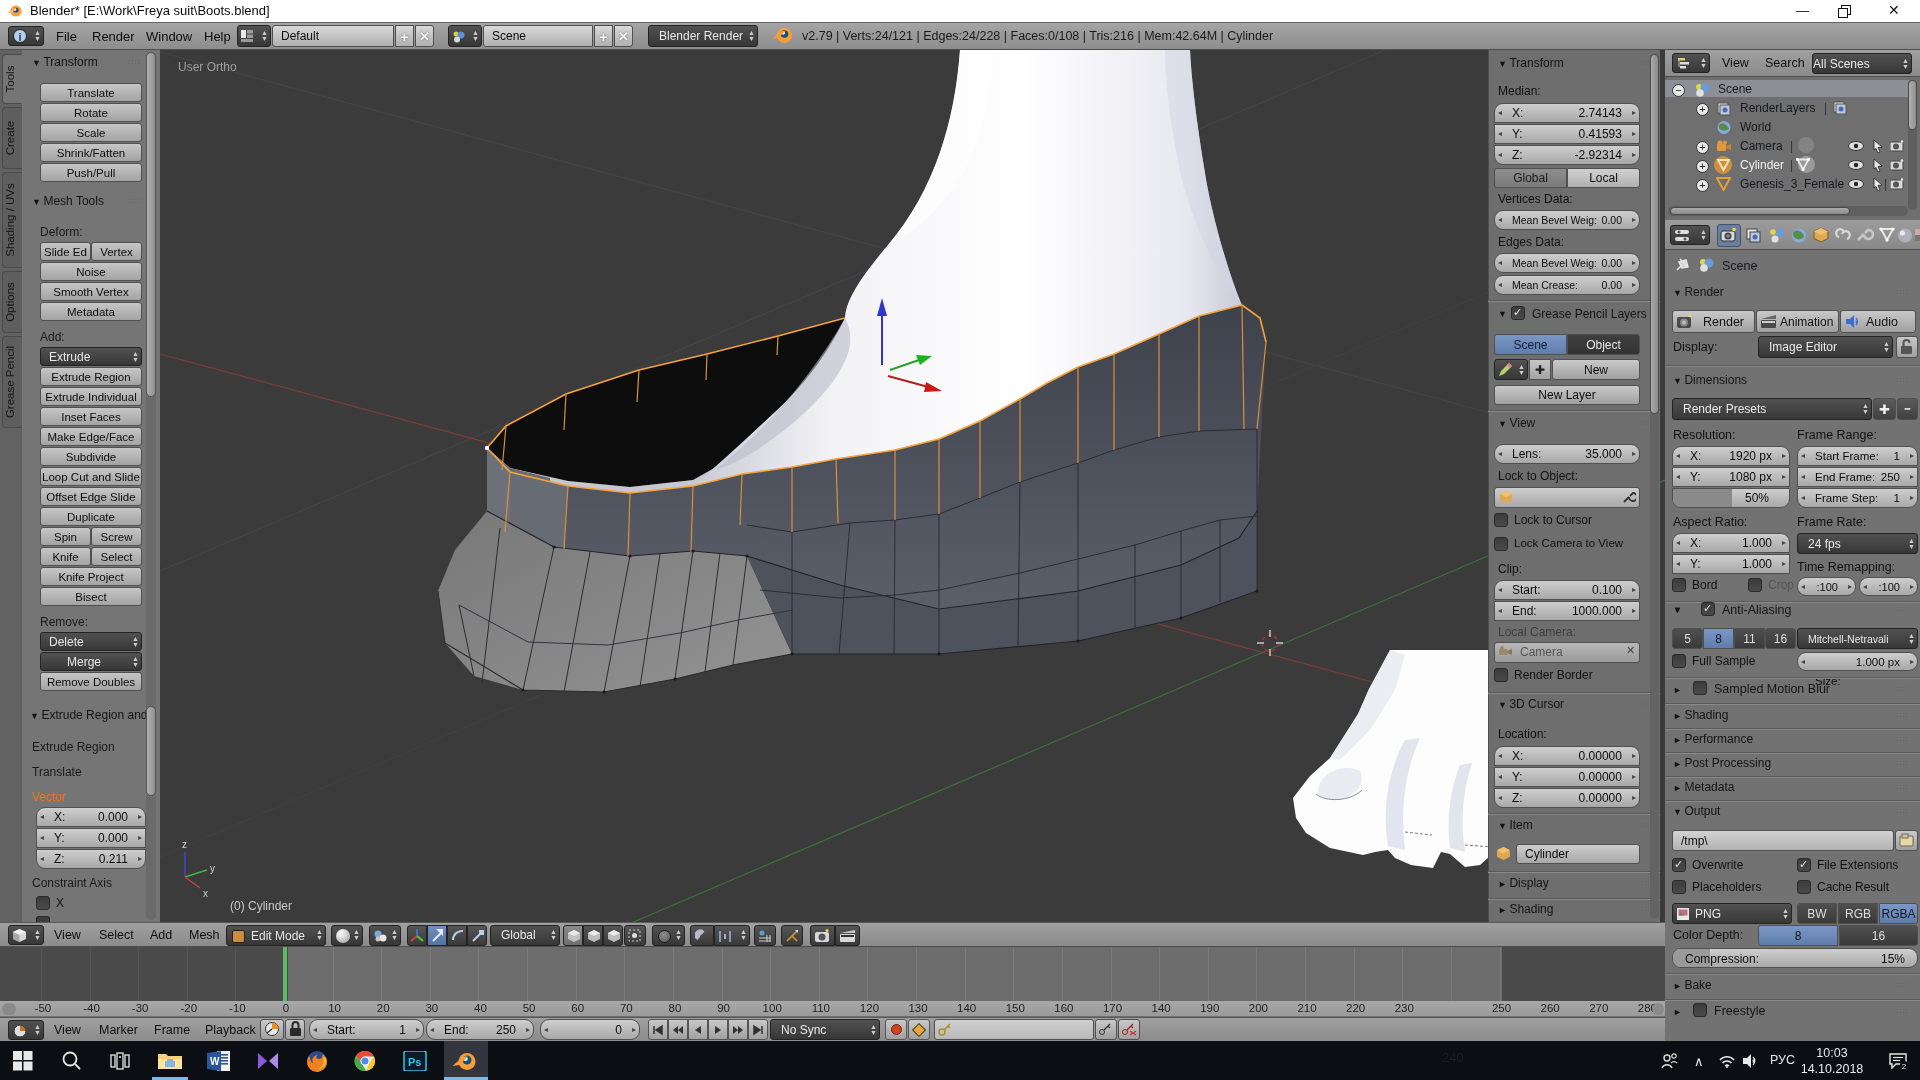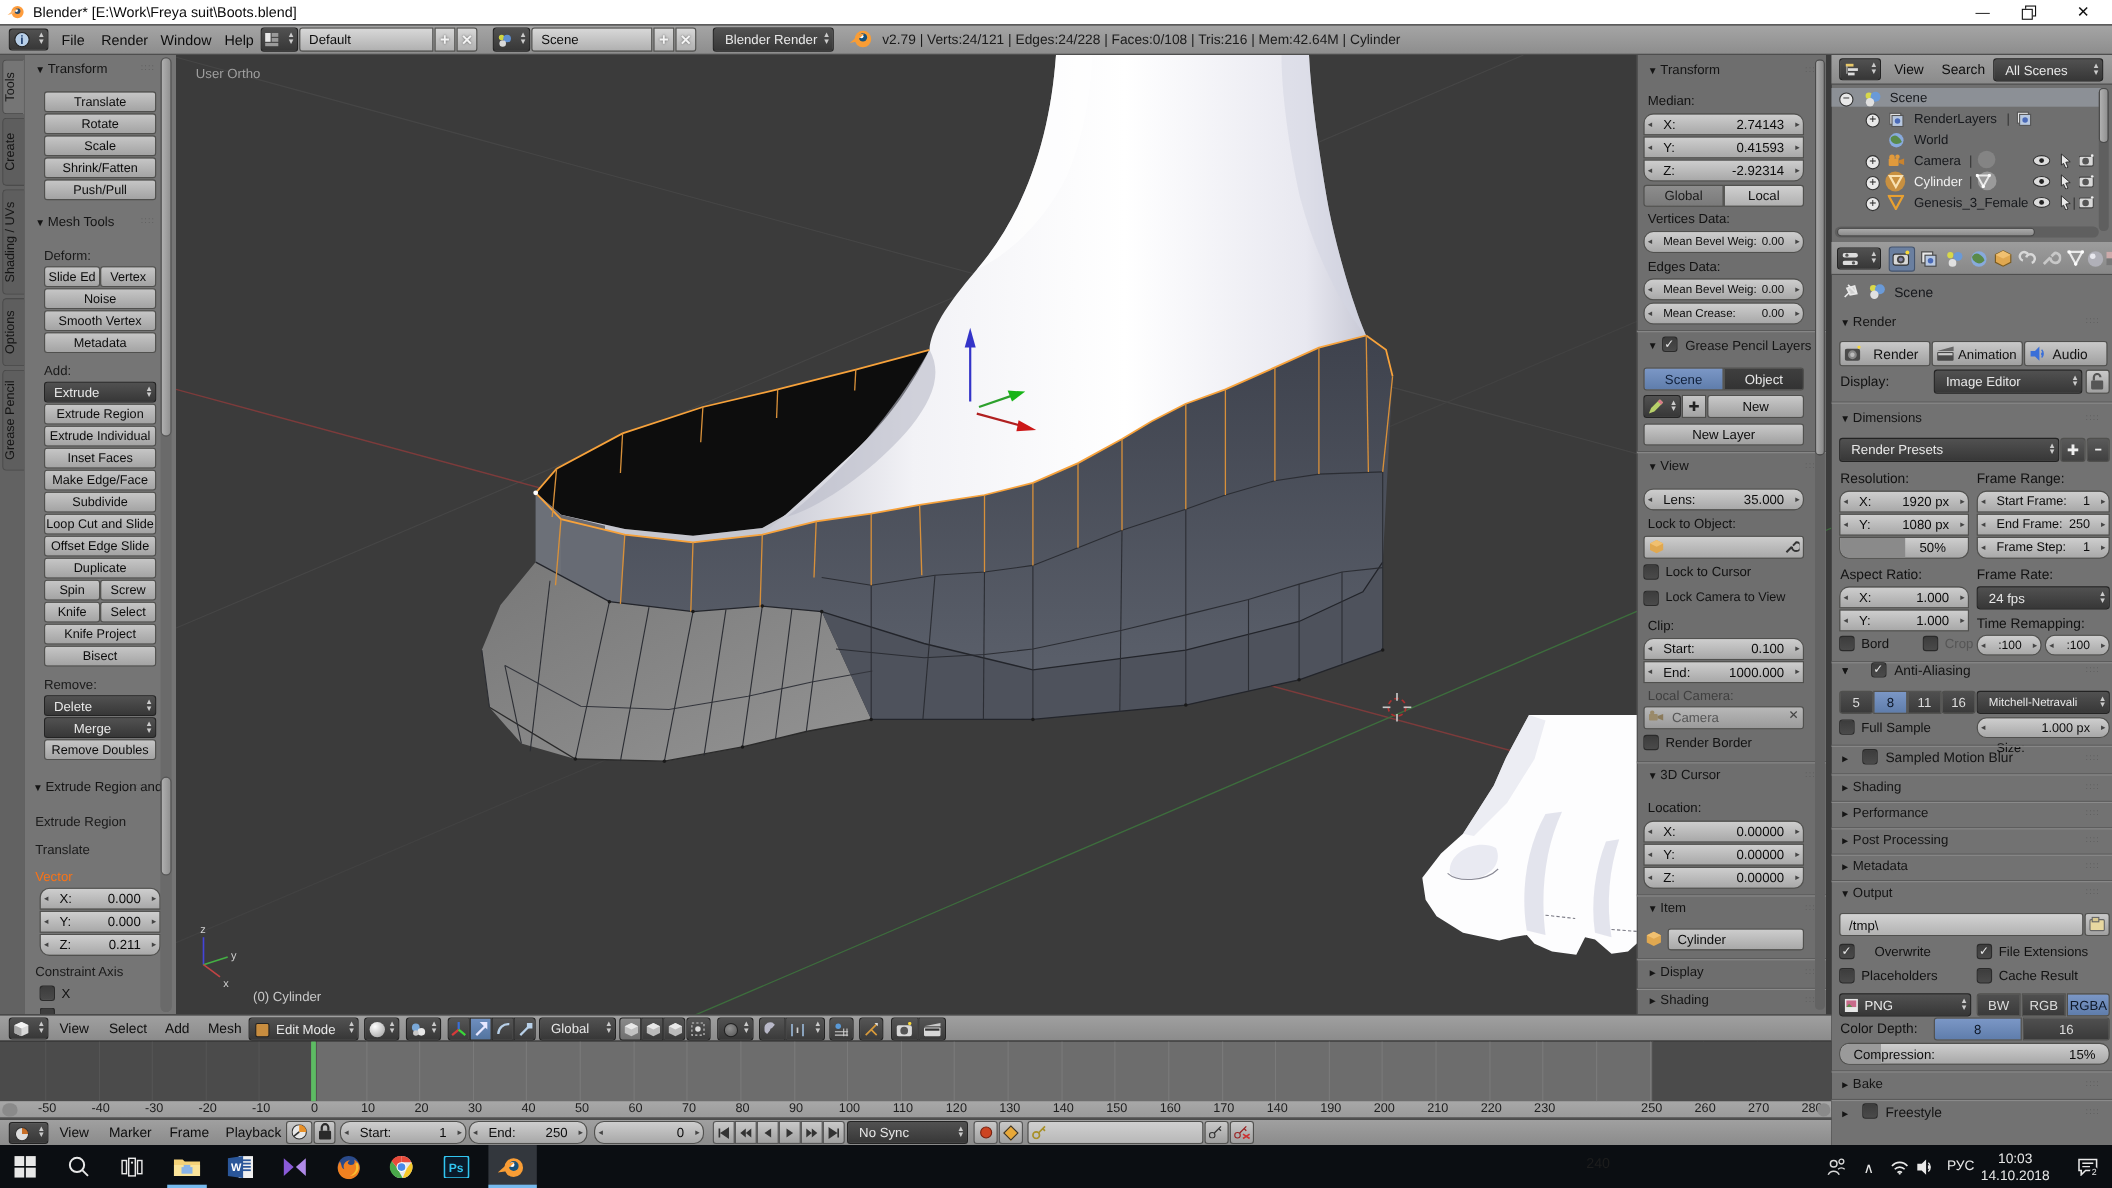--- a/index.html
+++ b/index.html
@@ -645,21 +645,21 @@
       <line x1="2" y1="3" x2="2" y2="10" stroke="#bbb"></line>
     </svg>
     <div class="updn">
       <span>▲</span>
       <span>▼</span>
     </div>
   </div>
 <div class="txt" style="left:1722px;top:56px;color:#0e0e0e;font-size:12.5px;">View</div>
 <div class="txt" style="left:1765px;top:56px;color:#0e0e0e;font-size:12.5px;">Search</div>
 <div class="d" style="left:1812px;top:53px;width:100px;height:21px;">
-    <div style="display:flex;align-items:center;height:100%;padding-left:10px;font-size:12px;">All Scenes</div>
+    <div style="display:flex;align-items:center;height:100%;font-size:12px;">All Scenes</div>
     <div class="updn">
       <span>▲</span>
       <span>▼</span>
     </div>
   </div>
 <div class="abs" style="left:1665px;top:80px;width:247px;height:17px;background:#8c9096;"></div>
 <div class="txt" style="left:1718px;top:82px;color:#16181c;font-size:12px;">Scene</div>
 <div class="txt" style="left:1740px;top:101px;color:#16181c;font-size:12px;">RenderLayers</div>
 <div class="txt" style="left:1740px;top:120px;color:#16181c;font-size:12px;">World</div>
 <div class="txt" style="left:1740px;top:139px;color:#16181c;font-size:12px;">Camera</div>
@@ -992,21 +992,21 @@
 <div class="sep" style="left:1665px;top:800px;width:255px;"></div>
 <div class="hdr" style="left:1673px;top:804px;color:#141414;">Output</div>
 <div class="grip" style="left:1896px;top:806px;">::::</div>
 <div class="w wl" style="left:1672px;top:830px;width:222px;height:21px;background:linear-gradient(#d2d2d2,#b2b2b2);">/tmp\</div>
 <div class="w wtxt" style="left:1895px;top:830px;width:23px;height:21px;background:linear-gradient(#c9c9c9,#a0a0a0);color:#0c0c0c;border-radius:3px;font-size:10px;"></div>
 <svg class="abs" style="left:1899px;top:833px;" width="15" height="14">
     <rect x="1" y="3" width="13" height="10" rx="1" fill="#e8d8a0" stroke="#666"></rect>
     <rect x="3" y="1" width="6" height="4" fill="#d8c890" stroke="#666"></rect>
   </svg>
 <div class="chk on" style="left:1672px;top:858px;"></div>
-<div class="txt" style="left:1692px;top:858px;color:#111;font-size:12px;margin-left:12px;">Overwrite</div>
+<div class="txt" style="left:1692px;top:858px;color:#111;font-size:12px;">Overwrite</div>
 <div class="chk on" style="left:1797px;top:858px;"></div>
 <div class="txt" style="left:1817px;top:858px;color:#111;font-size:12px;">File Extensions</div>
 <div class="chk" style="left:1672px;top:880px;"></div>
 <div class="txt" style="left:1692px;top:880px;color:#111;font-size:12px;">Placeholders</div>
 <div class="chk" style="left:1797px;top:880px;"></div>
 <div class="txt" style="left:1817px;top:880px;color:#111;font-size:12px;">Cache Result</div>
 <div class="d" style="left:1672px;top:903px;width:120px;height:21px;">
     <svg width="13" height="13" style="position:absolute;left:4px;top:4px;">
       <rect x="0" y="0" width="12" height="12" fill="#e8e8e8"></rect>
       <rect x="1.5" y="1.5" width="9" height="6" fill="#c86a8a"></rect>

